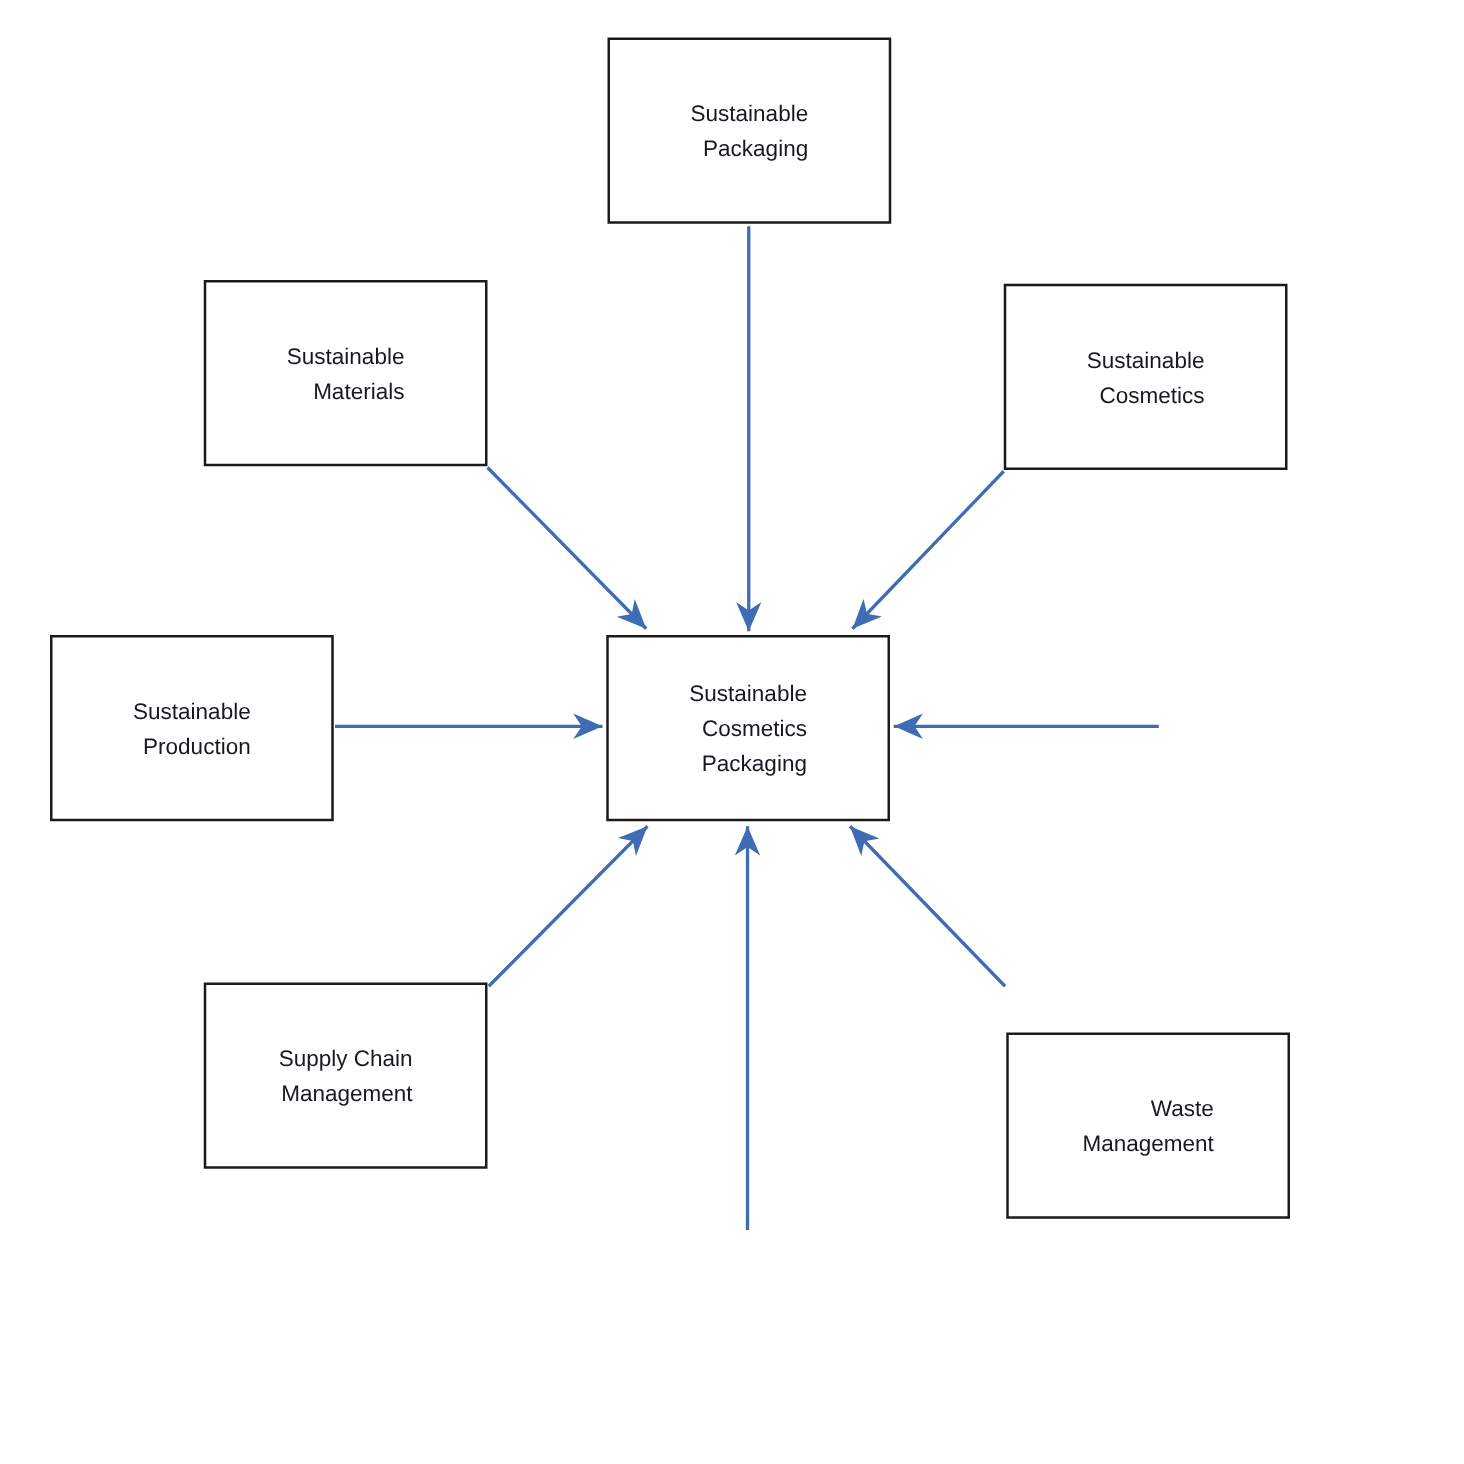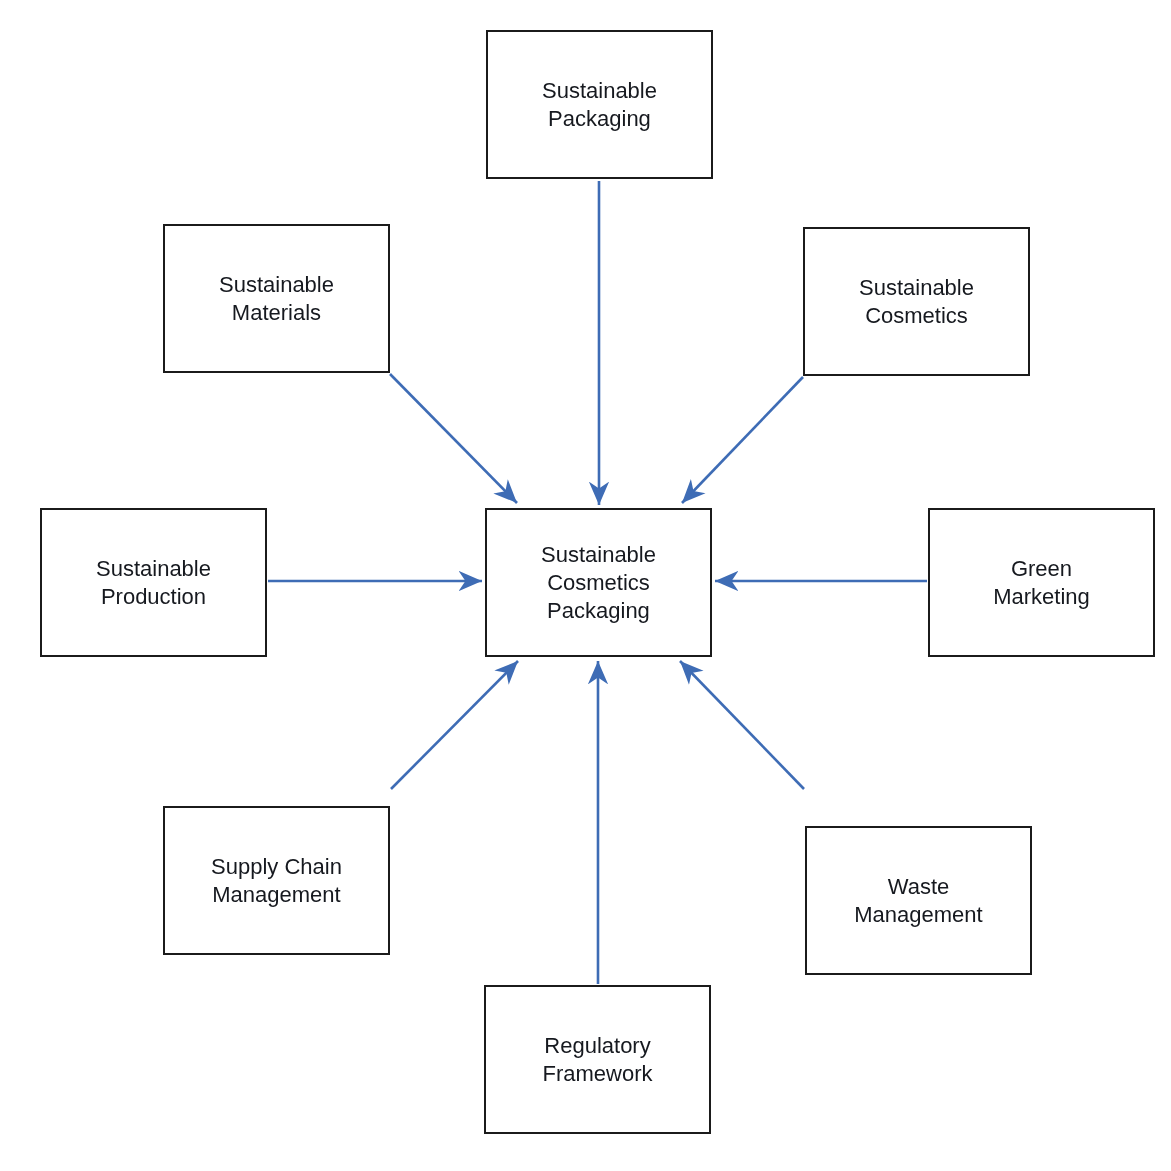--- a/index.html
+++ b/index.html
@@ -35,33 +35,33 @@
     position: absolute;
     width: 227px;
     height: 149px;
     background: #ffffff;
     border: 2px solid var(--border);
     display: flex;
     align-items: center;
     justify-content: center;
   }
   .node-label {
-    font-size: 22px;
+    font-size: 18px;
     line-height: 28px;
     color: var(--text);
-    text-align: center;
+    text-align: right;
     white-space: pre-line;
   }
   .node-top          { left: 486px; top: 30px; }
   .node-top-left     { left: 163px; top: 224px; }
   .node-top-right    { left: 803px; top: 227px; }
   .node-left         { left: 40px;  top: 508px; }
   .node-center       { left: 485px; top: 508px; }
   .node-right        { left: 928px; top: 508px; }
-  .node-bottom-left  { left: 163px; top: 806px; }
+  .node-bottom-left  { left: 163px; top: 786px; }
   .node-bottom-right { left: 805px; top: 790px; margin-top: 36px; }
   .node-bottom       { left: 484px; top: 985px; }
 </style>
 </head>
 <body>
 
 <div class="canvas">
 
   <svg class="edges" viewBox="0 0 1171 1171" xmlns="http://www.w3.org/2000/svg">
     <defs>
@@ -98,33 +98,25 @@
     <span class="node-label">Sustainable
 Production</span>
   </div>
 
   <div class="node node-center">
     <span class="node-label">Sustainable
 Cosmetics
 Packaging</span>
   </div>
 
-  <div class="node node-right">
-    <span class="node-label">Green
-Marketing</span>
-  </div>
 
   <div class="node node-bottom-left">
     <span class="node-label">Supply Chain
 Management</span>
   </div>
 
   <div class="node node-bottom-right">
     <span class="node-label">Waste
 Management</span>
   </div>
 
-  <div class="node node-bottom">
-    <span class="node-label">Regulatory
-Framework</span>
-  </div>
 
 </div>
 
 </body></html>

